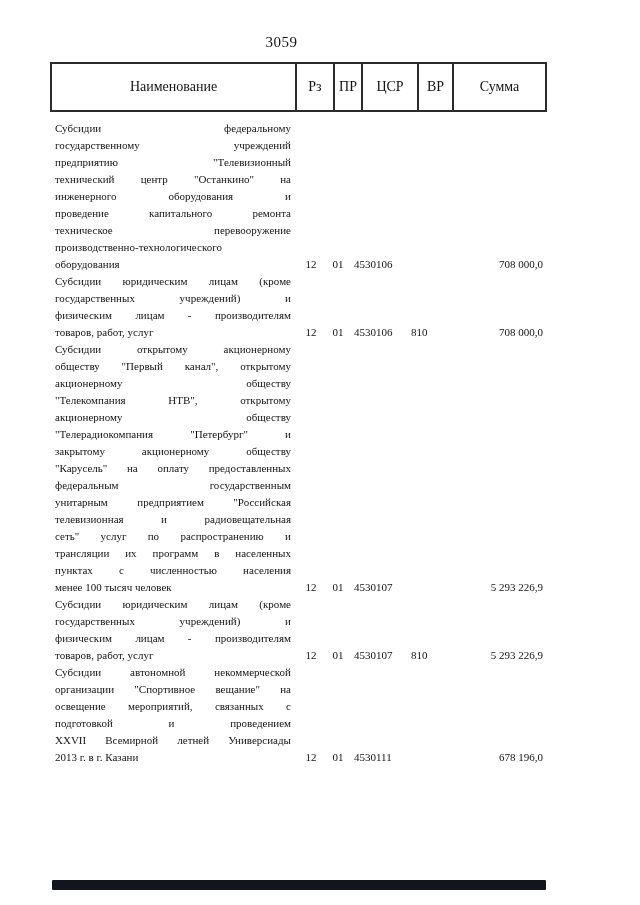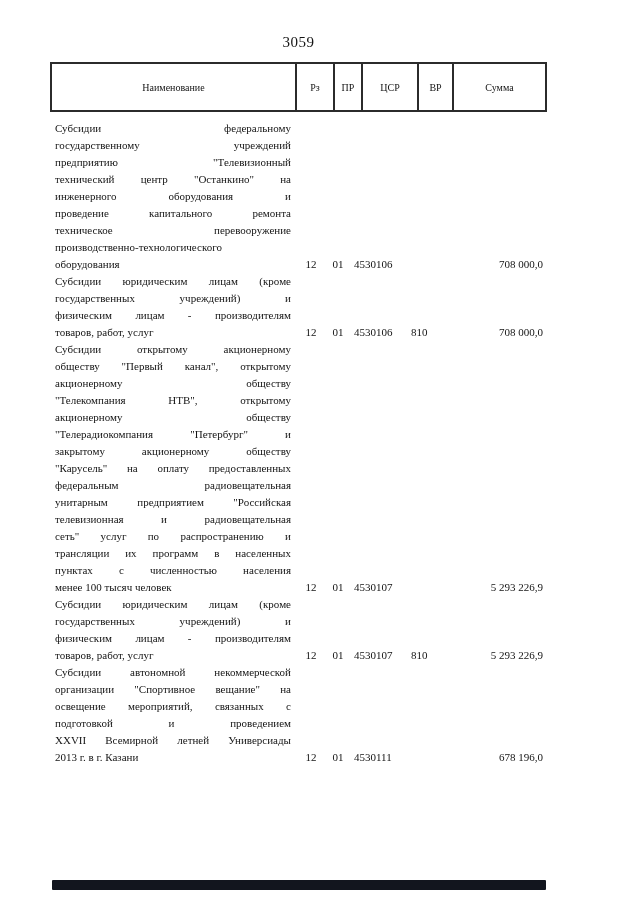--- a/index.html
+++ b/index.html
@@ -6,36 +6,36 @@
   body{
     width:640px;height:905px;
     background:#ffffff;
     font-family:"Liberation Serif","DejaVu Serif",serif;
     color:#141414;
     -webkit-font-smoothing:antialiased;
   }
   .page{position:relative;width:640px;height:905px;overflow:hidden;background:#ffffff;}
 
   .page-number{
-    position:absolute;top:34px;left:50px;width:497px;
+    position:absolute;top:34px;left:33px;width:497px;
     text-align:center;font-size:15px;letter-spacing:0.5px;
   }
 
   .doc-table{position:absolute;top:62px;left:50px;width:497px;}
 
   
   .thead{
     display:flex;align-items:stretch;
     border:2px solid #2b2b2b;
     height:50px;box-sizing:border-box;
     background:#ffffff;
   }
   .th{
     display:flex;align-items:center;justify-content:center;
-    font-size:10px;box-sizing:border-box;
+    font-size:14px;box-sizing:border-box;
     border-left:2px solid #2b2b2b;
     text-align:left;
   }
   .th.c-name{width:243px;border-left:none;}
   .th.c-rz{width:38px;}
   .th.c-pr{width:28px;}
   .th.c-csr{width:56px;}
   .th.c-vr{width:35px;}
   .th.c-sum{flex:1;}
 
@@ -118,21 +118,21 @@
       <div class="row">
         <div class="cell name">
             <div class="jline">Субсидии открытому акционерному</div>
             <div class="jline">обществу "Первый канал", открытому</div>
             <div class="jline">акционерному обществу</div>
             <div class="jline">"Телекомпания НТВ", открытому</div>
             <div class="jline">акционерному обществу</div>
             <div class="jline">"Телерадиокомпания "Петербург" и</div>
             <div class="jline">закрытому акционерному обществу</div>
             <div class="jline">"Карусель" на оплату предоставленных</div>
-            <div class="jline">федеральным радиовещательная</div>
+            <div class="jline">федеральным государственным</div>
             <div class="jline">унитарным предприятием "Российская</div>
             <div class="jline">телевизионная и радиовещательная</div>
             <div class="jline">сеть" услуг по распространению и</div>
             <div class="jline">трансляции их программ в населенных</div>
             <div class="jline">пунктах с численностью населения</div>
             <div class="jline jline-last">менее 100 тысяч человек</div>
           </div>
         <div class="cell rz">12</div>
         <div class="cell pr">01</div>
         <div class="cell csr">4530107</div>

